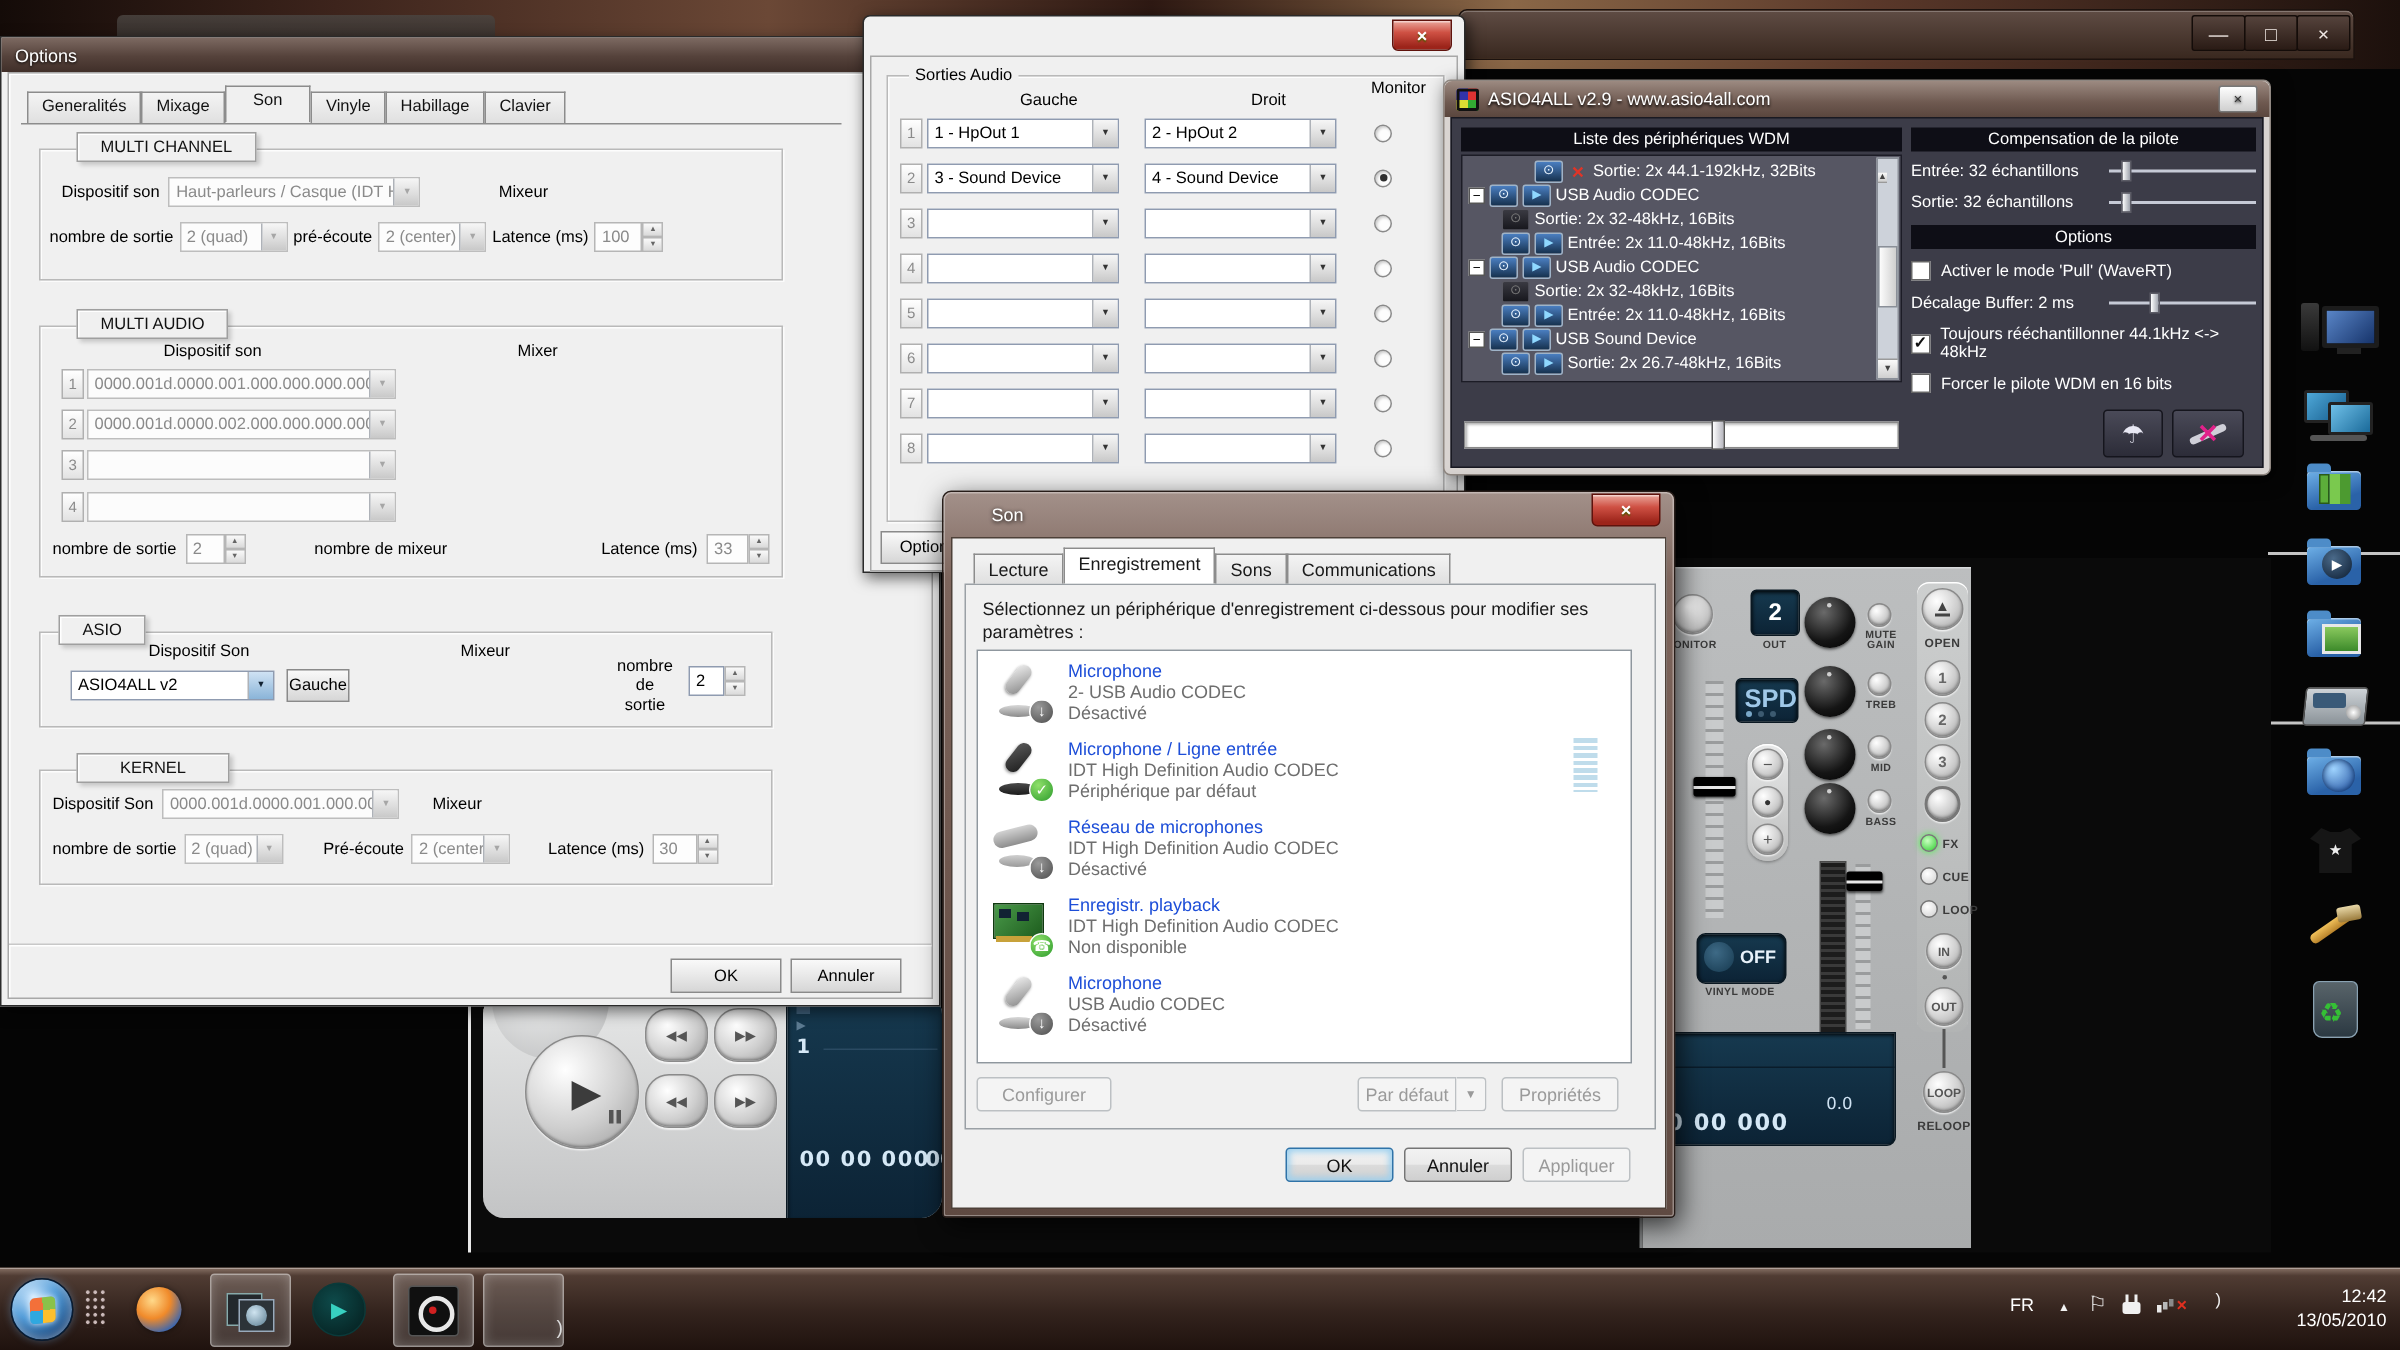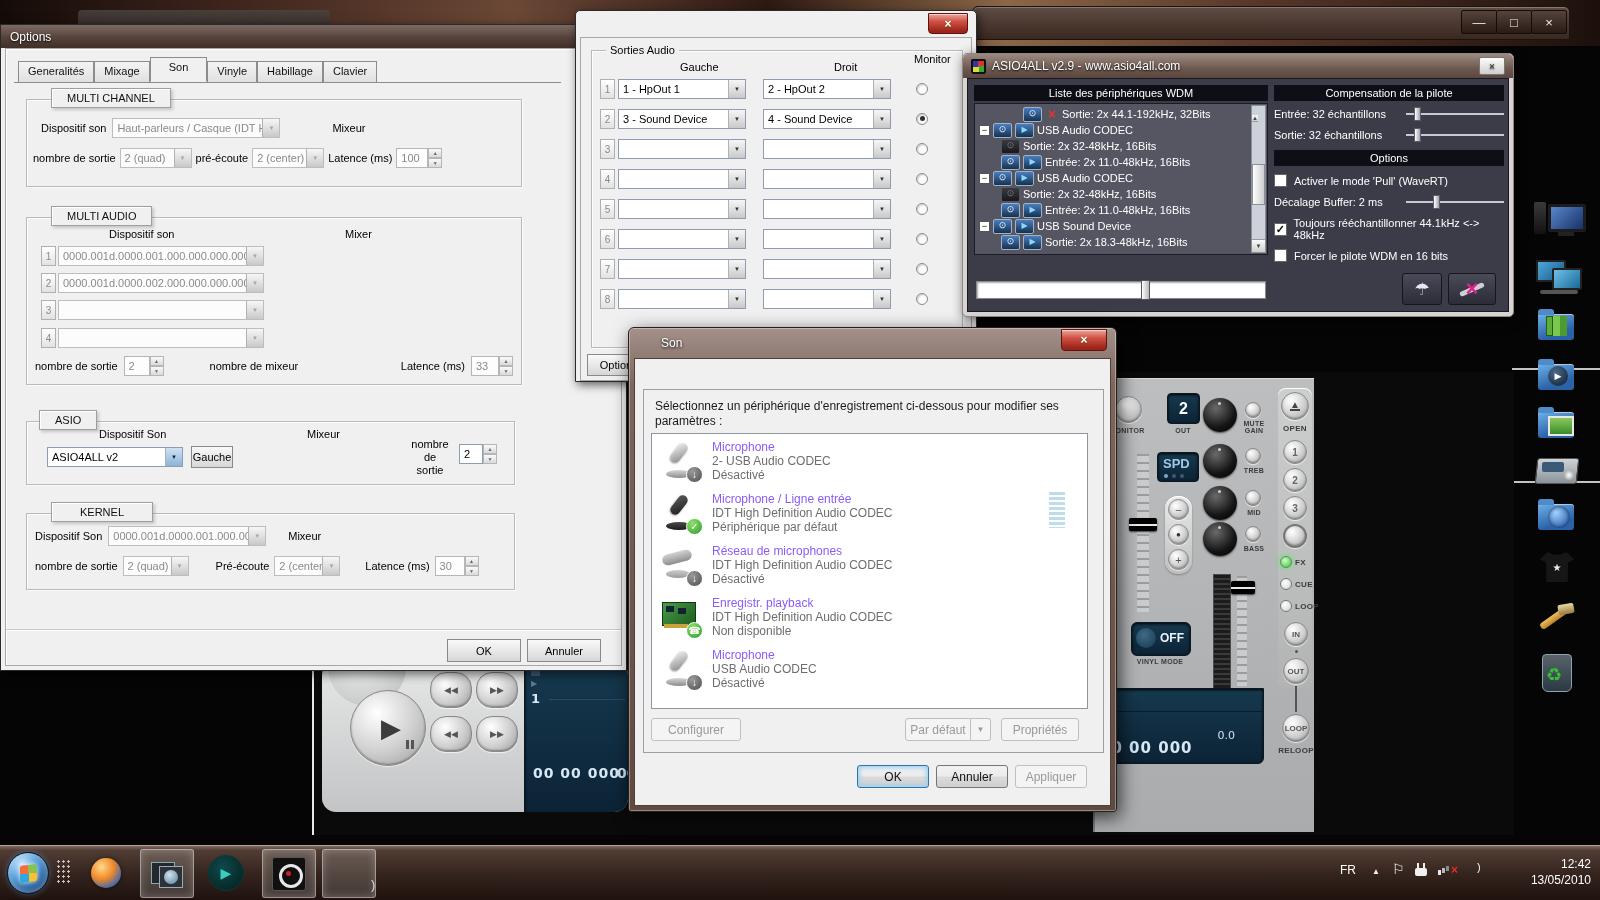--- a/index.html
+++ b/index.html
@@ -98,21 +98,21 @@
   .tab7{height:20px;padding:3px 9px 0;font-size:12px;color:#1a1a1a;border:1px solid #8c8c8c;border-bottom:none;
     background:linear-gradient(#f4f4f4,#e0e0e0);box-sizing:border-box;}
   .tab7.act{background:#fff;height:24px;margin-top:-4px;position:relative;z-index:3;}
   .pageframe{position:absolute;border:1px solid #9aa0a5;background:#f0f0f0;}
   .btn7{border:1px solid #757575;border-radius:3px;background:linear-gradient(#f2f2f2,#ebebeb 48%,#dbdbdb 52%,#cfcfcf);
     font-size:12px;color:#111;display:flex;align-items:center;justify-content:center;box-sizing:border-box;}
   .btn7.def{border-color:#2f73a8;box-shadow:inset 0 0 4px 2px #9ed1ef;}
   .btn7.dis{color:#9a9a9a;border-color:#bcc0c3;background:#f4f4f4;box-shadow:none;}
   .devrow{display:flex;gap:12px;padding:6px 8px;height:52px;box-sizing:border-box;}
   .devtxt{font-size:12px;line-height:14px;}
-  .devname{color:#8b5cf6;}
+  .devname{color:#1d4ed8;}
   .devsub{color:#6e6e6e;}
   .badge{position:absolute;right:-3px;bottom:-3px;width:17px;height:17px;border-radius:50%;border:1px solid #fff;
     color:#fff;font-size:10px;display:flex;align-items:center;justify-content:center;box-sizing:border-box;}
   .badge.gray{background:radial-gradient(circle at 35% 30%,#9a9a9a,#4c4c4c);}
   .badge.green{background:radial-gradient(circle at 35% 30%,#8fe06a,#2c9b2c);}
   .mic-head{position:absolute;width:10px;height:22px;border-radius:5px;background:linear-gradient(120deg,#efefef,#8c8c8c);
     transform:rotate(38deg);left:14px;top:2px;box-shadow:0 1px 2px rgba(0,0,0,.4);}
   .mic-head.dark{background:linear-gradient(120deg,#5a5a5a,#1f1f1f);}
   .mic-base{position:absolute;left:6px;bottom:2px;width:26px;height:8px;border-radius:50%;background:linear-gradient(#d8d8d8,#8a8a8a);}
   .devicon{position:relative;width:40px;height:40px;flex:0 0 40px;}
@@ -214,21 +214,21 @@
       <div class="abs sbtn" style="left:150px;top:70px;width:16px;height:16px;"></div>
       <div class="abs djlbl" style="left:142px;top:89px;width:34px;">TREB</div>
       <div class="abs knob" style="left:108px;top:108px;width:34px;height:34px;"></div>
       <div class="abs sbtn" style="left:150px;top:112px;width:16px;height:16px;"></div>
       <div class="abs djlbl" style="left:142px;top:131px;width:34px;">MID</div>
       <div class="abs knob" style="left:108px;top:144px;width:34px;height:34px;"></div>
       <div class="abs sbtn" style="left:150px;top:148px;width:16px;height:16px;"></div>
       <div class="abs djlbl" style="left:142px;top:167px;width:34px;">BASS</div>
 
       <div class="abs ddisp" style="left:62px;top:74px;width:40px;height:28px;">
-        <span style="position:absolute;left:5px;top:3px;color:#9fc8e8;font-size:13px;font-weight:bold;">SPD</span>
+        <span style="position:absolute;left:5px;top:3px;color:#9fc8e8;font-size:17px;font-weight:bold;">SPD</span>
         <span style="position:absolute;left:6px;bottom:3px;width:4px;height:4px;border-radius:50%;background:#7aa8c8;box-shadow:8px 0 0 #3c5a70,16px 0 0 #3c5a70;"></span>
       </div>
 
       <div class="abs ticks" style="left:42px;top:76px;width:12px;height:158px;"></div>
       <div class="abs fader" style="left:34px;top:140px;width:28px;height:13px;"></div>
 
       <div class="abs" style="left:70px;top:118px;width:27px;height:78px;border-radius:13px;background:linear-gradient(#e8e9e9,#bdbebe);box-shadow:inset 0 1px 0 #fff,0 1px 2px rgba(0,0,0,.3);"></div>
       <div class="abs sbtn" style="left:73px;top:121px;width:21px;height:21px;font-size:11px;">
           <span>−</span>
         </div>
@@ -669,21 +669,21 @@
           </div>
           <div class="t-row">
             <span class="t-exp">−</span>
             <span class="t-pwr">⊙</span>
             <span class="t-ply">▶</span>
             <span>USB Sound Device</span>
           </div>
           <div class="t-row i1">
             <span class="t-pwr">⊙</span>
             <span class="t-ply">▶</span>
-            <span>Sortie: 2x 18.3-48kHz, 16Bits</span>
+            <span>Sortie: 2x 26.7-48kHz, 16Bits</span>
           </div>
           <div class="sbar" style="right:1px;top:1px;bottom:1px;">
             <span class="sa">▲</span>
             <span class="sth"></span>
             <span class="sa dn">▼</span>
           </div>
         </div>
         <div class="a4a-hdr" style="margin-top:2px;">Taille de buffer ASIO = 512 échantillons</div>
         <div class="abs" style="left:2px;top:196px;width:288px;height:16px;background:#fff;border:1px solid #888;box-shadow:inset 1px 1px 2px #aaa;">
           <span class="abs" style="left:57%;top:-2px;width:9px;height:20px;background:linear-gradient(90deg,#fdfdfd,#b8b8c0);border:1px solid #555;box-sizing:border-box;"></span>
@@ -739,20 +739,26 @@
 
   <div class="abs son" style="left:628px;top:327px;width:487px;height:483px;z-index:5;">
     <div class="son-title">
       <span style="width:15px;height:13px;display:inline-block;"><span class="spk-shape" style="background:#d8dce0;"></span></span>
       <span>Son</span>
     </div>
     <span class="close-red abs" style="right:9px;top:1px;width:44px;height:20px;">
         <span>×</span>
       </span>
     <div class="son-content">
+      <div class="abs" style="left:14px;top:10px;display:flex;align-items:flex-end;z-index:2;">
+        <span class="tab7">Lecture</span>
+        <span class="tab7 act">Enregistrement</span>
+        <span class="tab7">Sons</span>
+        <span class="tab7">Communications</span>
+      </div>
       <div class="pageframe" style="left:8px;top:30px;width:459px;height:362px;"></div>
 
       <div class="abs" style="left:20px;top:40px;width:430px;font-size:12px;color:#1a1a1a;line-height:15px;">Sélectionnez un périphérique d'enregistrement ci-dessous pour modifier ses paramètres :</div>
 
       <div class="abs" style="left:16px;top:74px;width:437px;height:276px;background:#fff;border:1px solid #8f979e;box-sizing:border-box;overflow:hidden;">
         <div class="devrow">
           <span class="devicon">
             <span class="mic-head"></span>
               <span class="mic-base"></span>
             <span class="badge gray">

